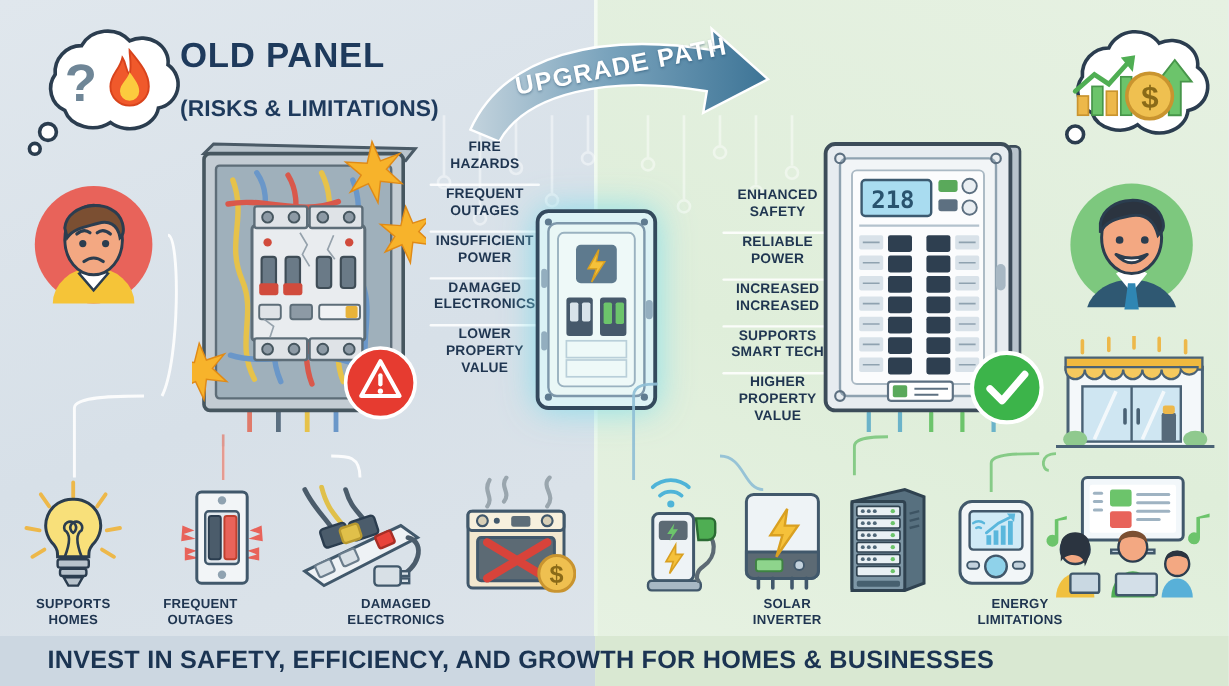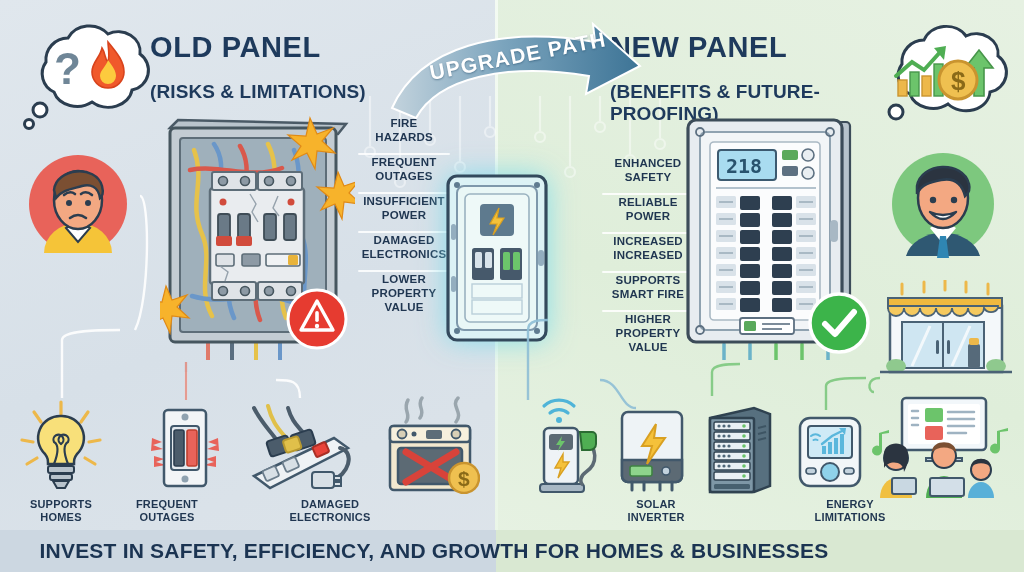--- a/index.html
+++ b/index.html
@@ -126,24 +126,20 @@
         <circle cx="240" cy="41" r="5"></circle>
       <circle cx="270" cy="74" r="5"></circle>
         <circle cx="300" cy="58" r="5"></circle>
     </g>
   </svg>
 
   <div class="hdr" id="hdr-left">
     <div class="t1">OLD PANEL</div>
     <div class="t2">(RISKS &amp; LIMITATIONS)</div>
   </div>
-  <div class="hdr" id="hdr-right">
-    <div class="t1">NEW PANEL</div>
-    <div class="t2">(BENEFITS &amp; FUTURE-PROOFING)</div>
-  </div>
 
   <svg id="arrow-wrap" viewBox="0 0 290 100">
     <defs>
       <linearGradient id="agrad" x1="0" y1="0" x2="1" y2="0">
         <stop offset="0%" stop-color="#c3d3dd"></stop>
         <stop offset="45%" stop-color="#7ba4bd"></stop>
         <stop offset="100%" stop-color="#3d7496"></stop>
       </linearGradient>
     </defs>
     <path d="M2 88 C30 26, 110 6, 205 22 L203 4 L250 46 L196 74 L199 56 C116 42, 48 58, 26 98 Z" fill="url(#agrad)" stroke="#ffffff" stroke-width="2"></path>
@@ -189,21 +185,21 @@
       <div>POWER</div>
     </div>
     <div class="fsep"></div>
     <div class="fitem">
       <div>INCREASED</div>
       <div>INCREASED</div>
     </div>
     <div class="fsep"></div>
     <div class="fitem">
       <div>SUPPORTS</div>
-      <div>SMART FIRE</div>
+      <div>SMART TECH</div>
     </div>
     <div class="fsep"></div>
     <div class="fitem">
       <div>HIGHER</div>
       <div>PROPERTY</div>
       <div>VALUE</div>
     </div>
   </div>
 
   <svg id="old-panel" viewBox="0 0 195 250">

